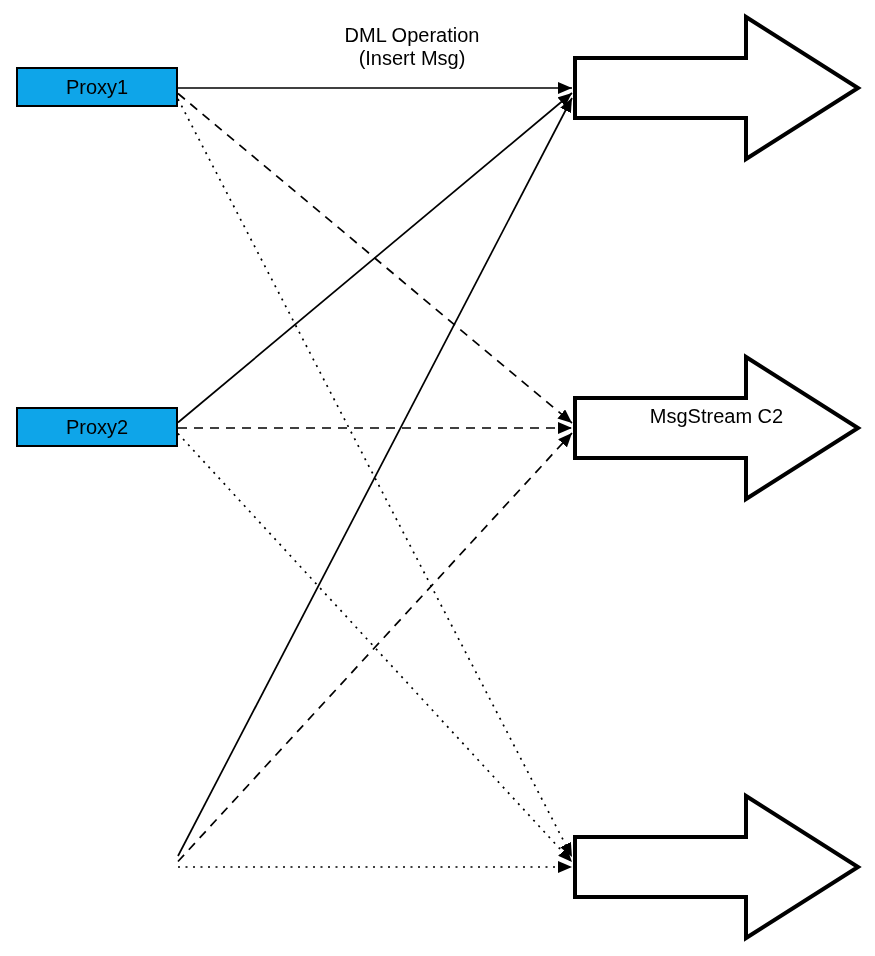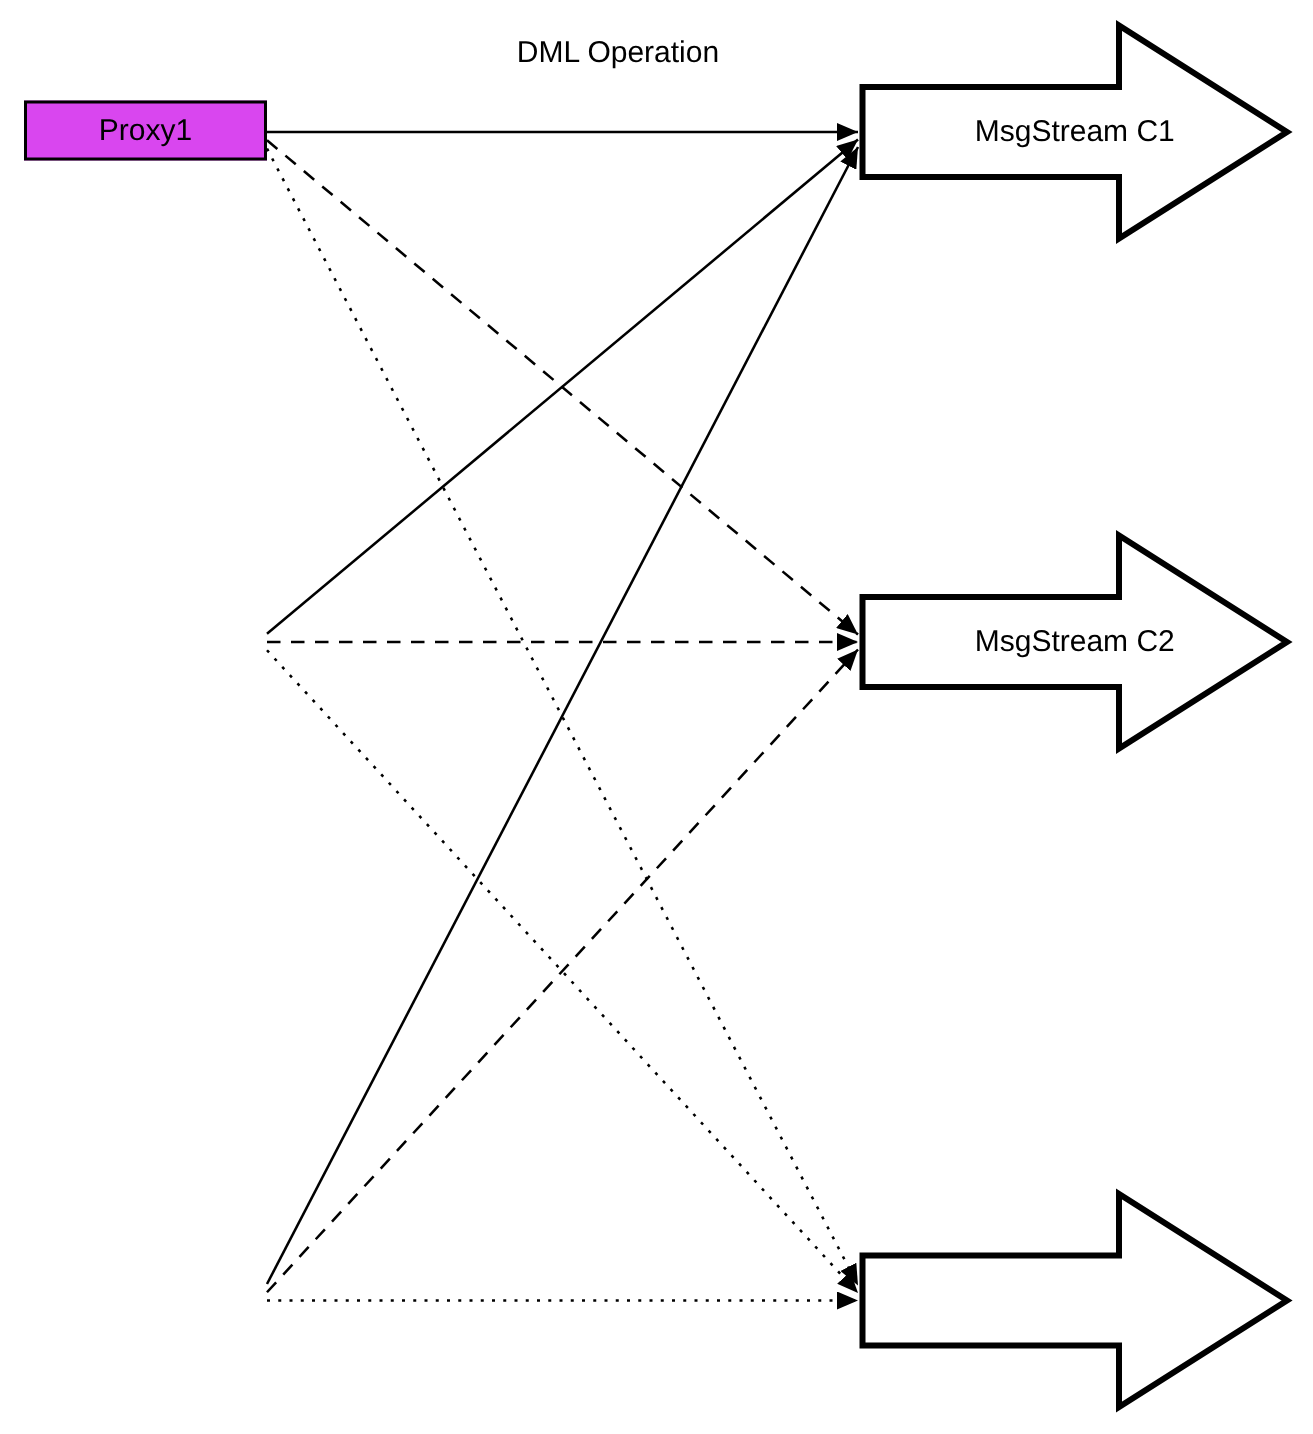--- a/index.html
+++ b/index.html
@@ -26,21 +26,21 @@
     text-align: center;
     font-size: 20px;
     line-height: 23px;
     z-index: 3;
   }
   .proxy-box {
     position: absolute;
     left: 16px;
     width: 162px;
     height: 40px;
-    background: #d946ef;
+    background: #0ea5e9;
     border: 2px solid #000000;
     display: flex;
     align-items: center;
     justify-content: center;
     font-size: 20px;
     z-index: 2;
   }
   .stream-arrow {
     position: absolute;
     left: 571px;
@@ -78,33 +78,36 @@
         <line x1="178" y1="428" x2="572" y2="428" stroke="#000000" stroke-width="1.7" stroke-dasharray="9,7" marker-end="url(#arrowhead)"></line>
         <line x1="178" y1="861.5" x2="572" y2="433" stroke="#000000" stroke-width="1.7" stroke-dasharray="9,7" marker-end="url(#arrowhead)"></line>
         <line x1="178" y1="99" x2="572" y2="857" stroke="#000000" stroke-width="1.7" stroke-dasharray="2,5.5" marker-end="url(#arrowhead)"></line>
         <line x1="178" y1="433.5" x2="572" y2="862" stroke="#000000" stroke-width="1.7" stroke-dasharray="2,5.5" marker-end="url(#arrowhead)"></line>
         <line x1="178" y1="867" x2="572" y2="867" stroke="#000000" stroke-width="1.7" stroke-dasharray="2,5.5" marker-end="url(#arrowhead)"></line>
       </g>
   </svg>
 
   <div class="edge-label">
     <div>DML Operation</div>
+    <div>(Insert Msg)</div>
   </div>
 
   <div class="proxy-box" style="top:67px">
     <span>Proxy1</span>
   </div>
+  <div class="proxy-box" style="top:407px">
+    <span>Proxy2</span>
+  </div>
 
   <svg class="stream-arrow" style="top:14px" width="292" height="148" xmlns="http://www.w3.org/2000/svg">
     <polygon points="4,44 175,44 175,3 287,74 175,145 175,104 4,104" fill="#ffffff" stroke="#000000" stroke-width="4"></polygon>
   </svg>
-  <div class="stream-label" style="top:76px">MsgStream C1</div>
 
   <svg class="stream-arrow" style="top:354px" width="292" height="148" xmlns="http://www.w3.org/2000/svg">
     <polygon points="4,44 175,44 175,3 287,74 175,145 175,104 4,104" fill="#ffffff" stroke="#000000" stroke-width="4"></polygon>
   </svg>
-  <div class="stream-label" style="top:416px">MsgStream C2</div>
+  <div class="stream-label" style="top:404px">MsgStream C2</div>
 
   <svg class="stream-arrow" style="top:793px" width="292" height="148" xmlns="http://www.w3.org/2000/svg">
     <polygon points="4,44 175,44 175,3 287,74 175,145 175,104 4,104" fill="#ffffff" stroke="#000000" stroke-width="4"></polygon>
   </svg>
 
 </div>
 
 </body></html>

